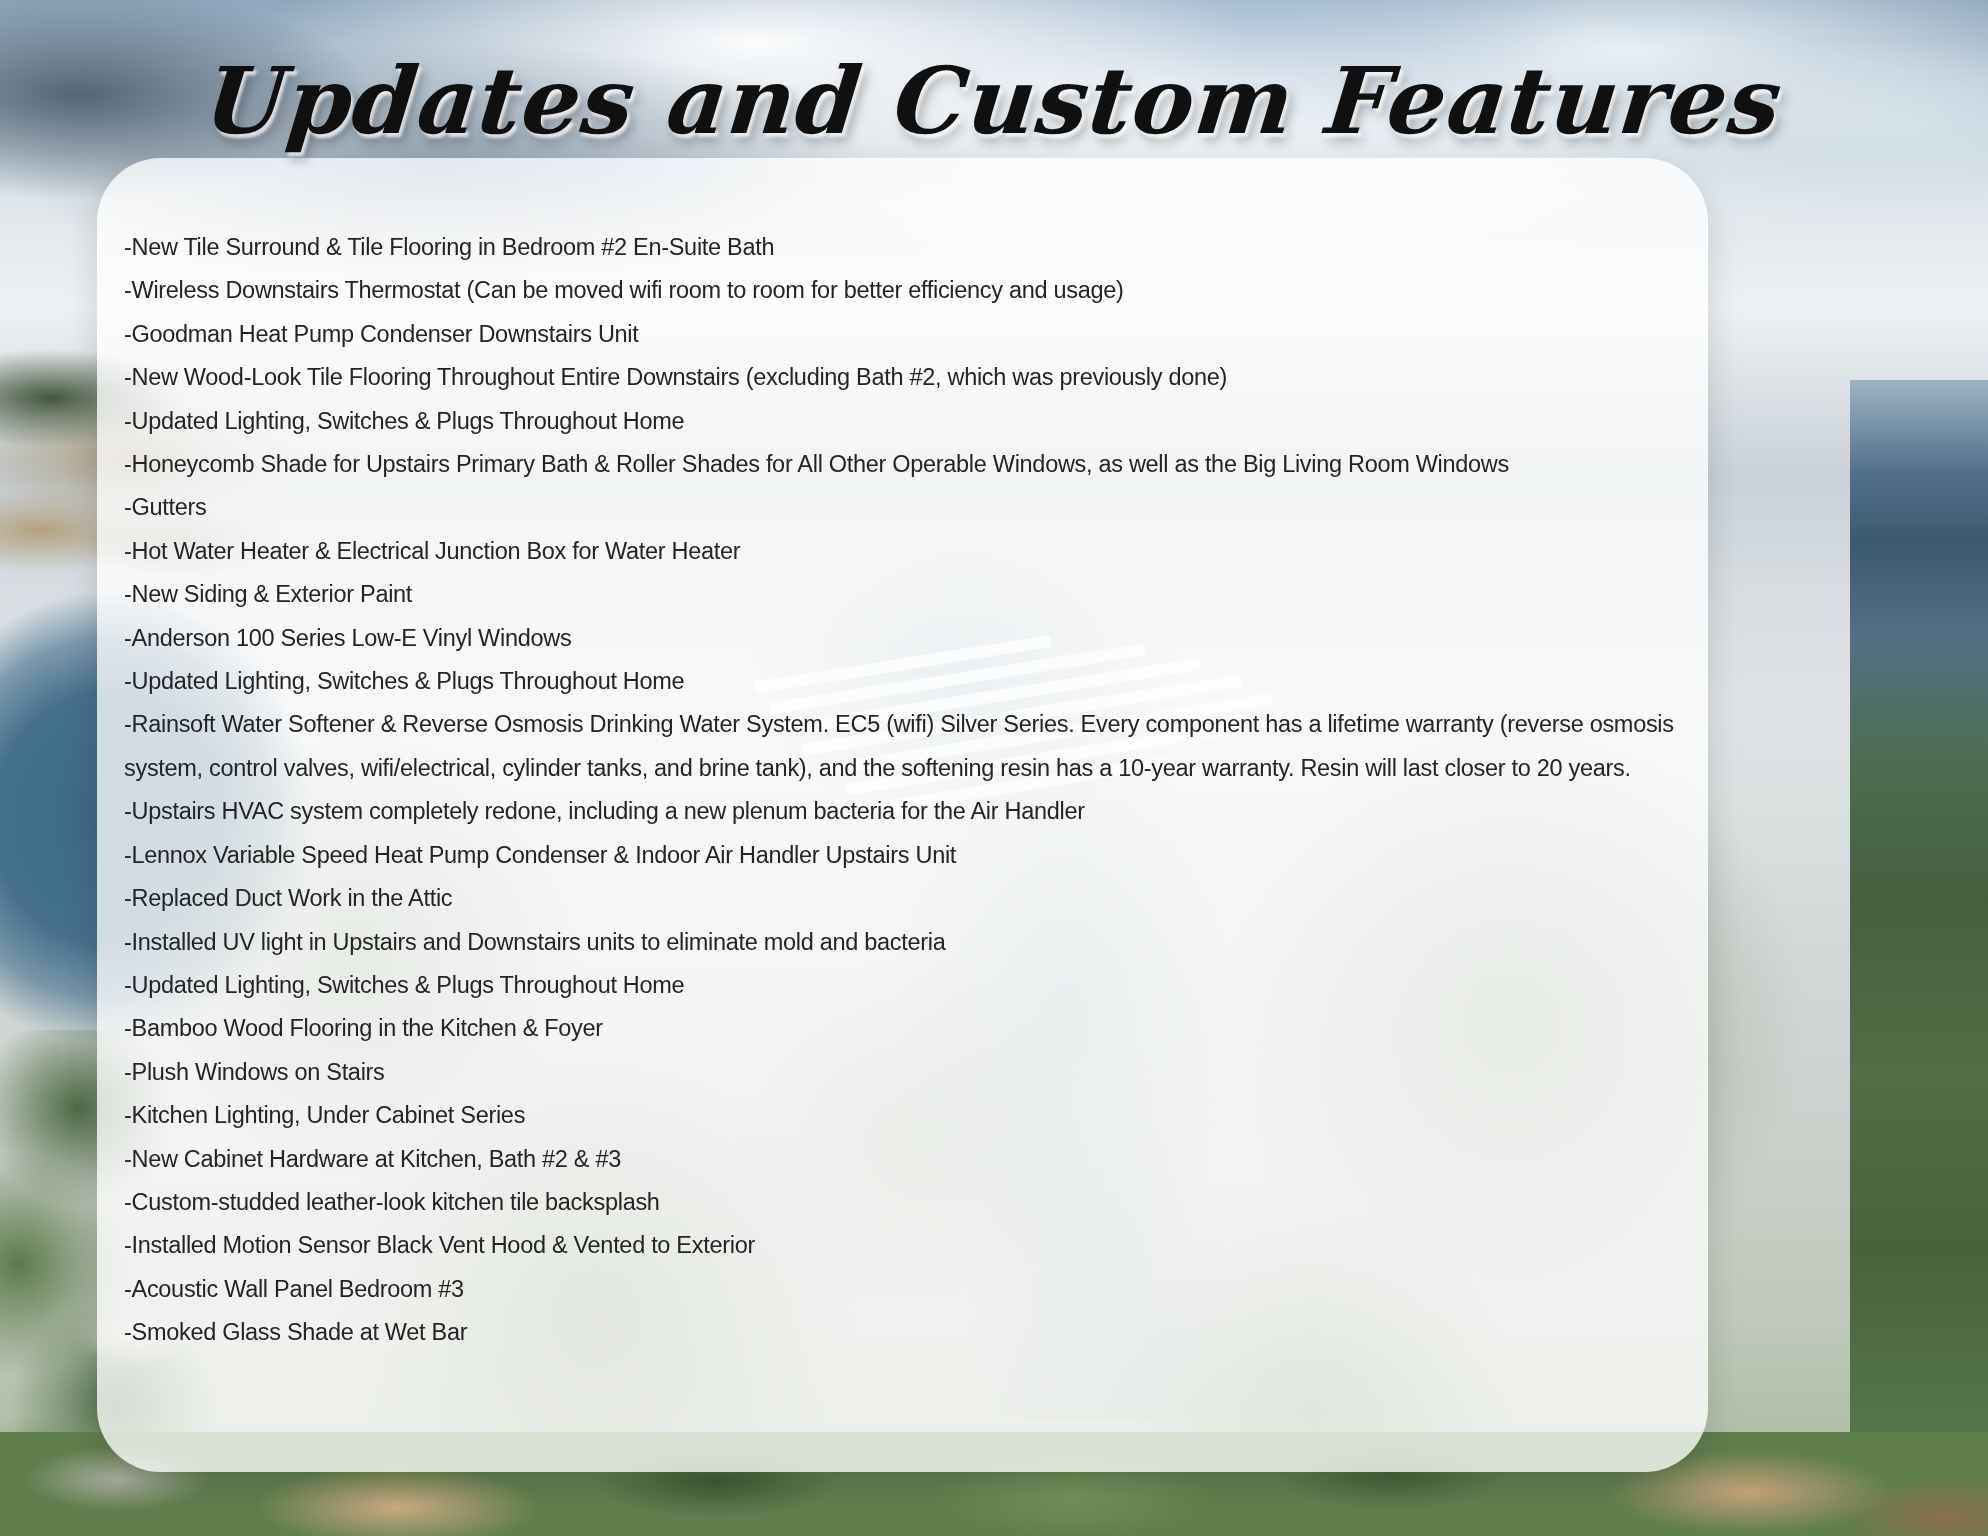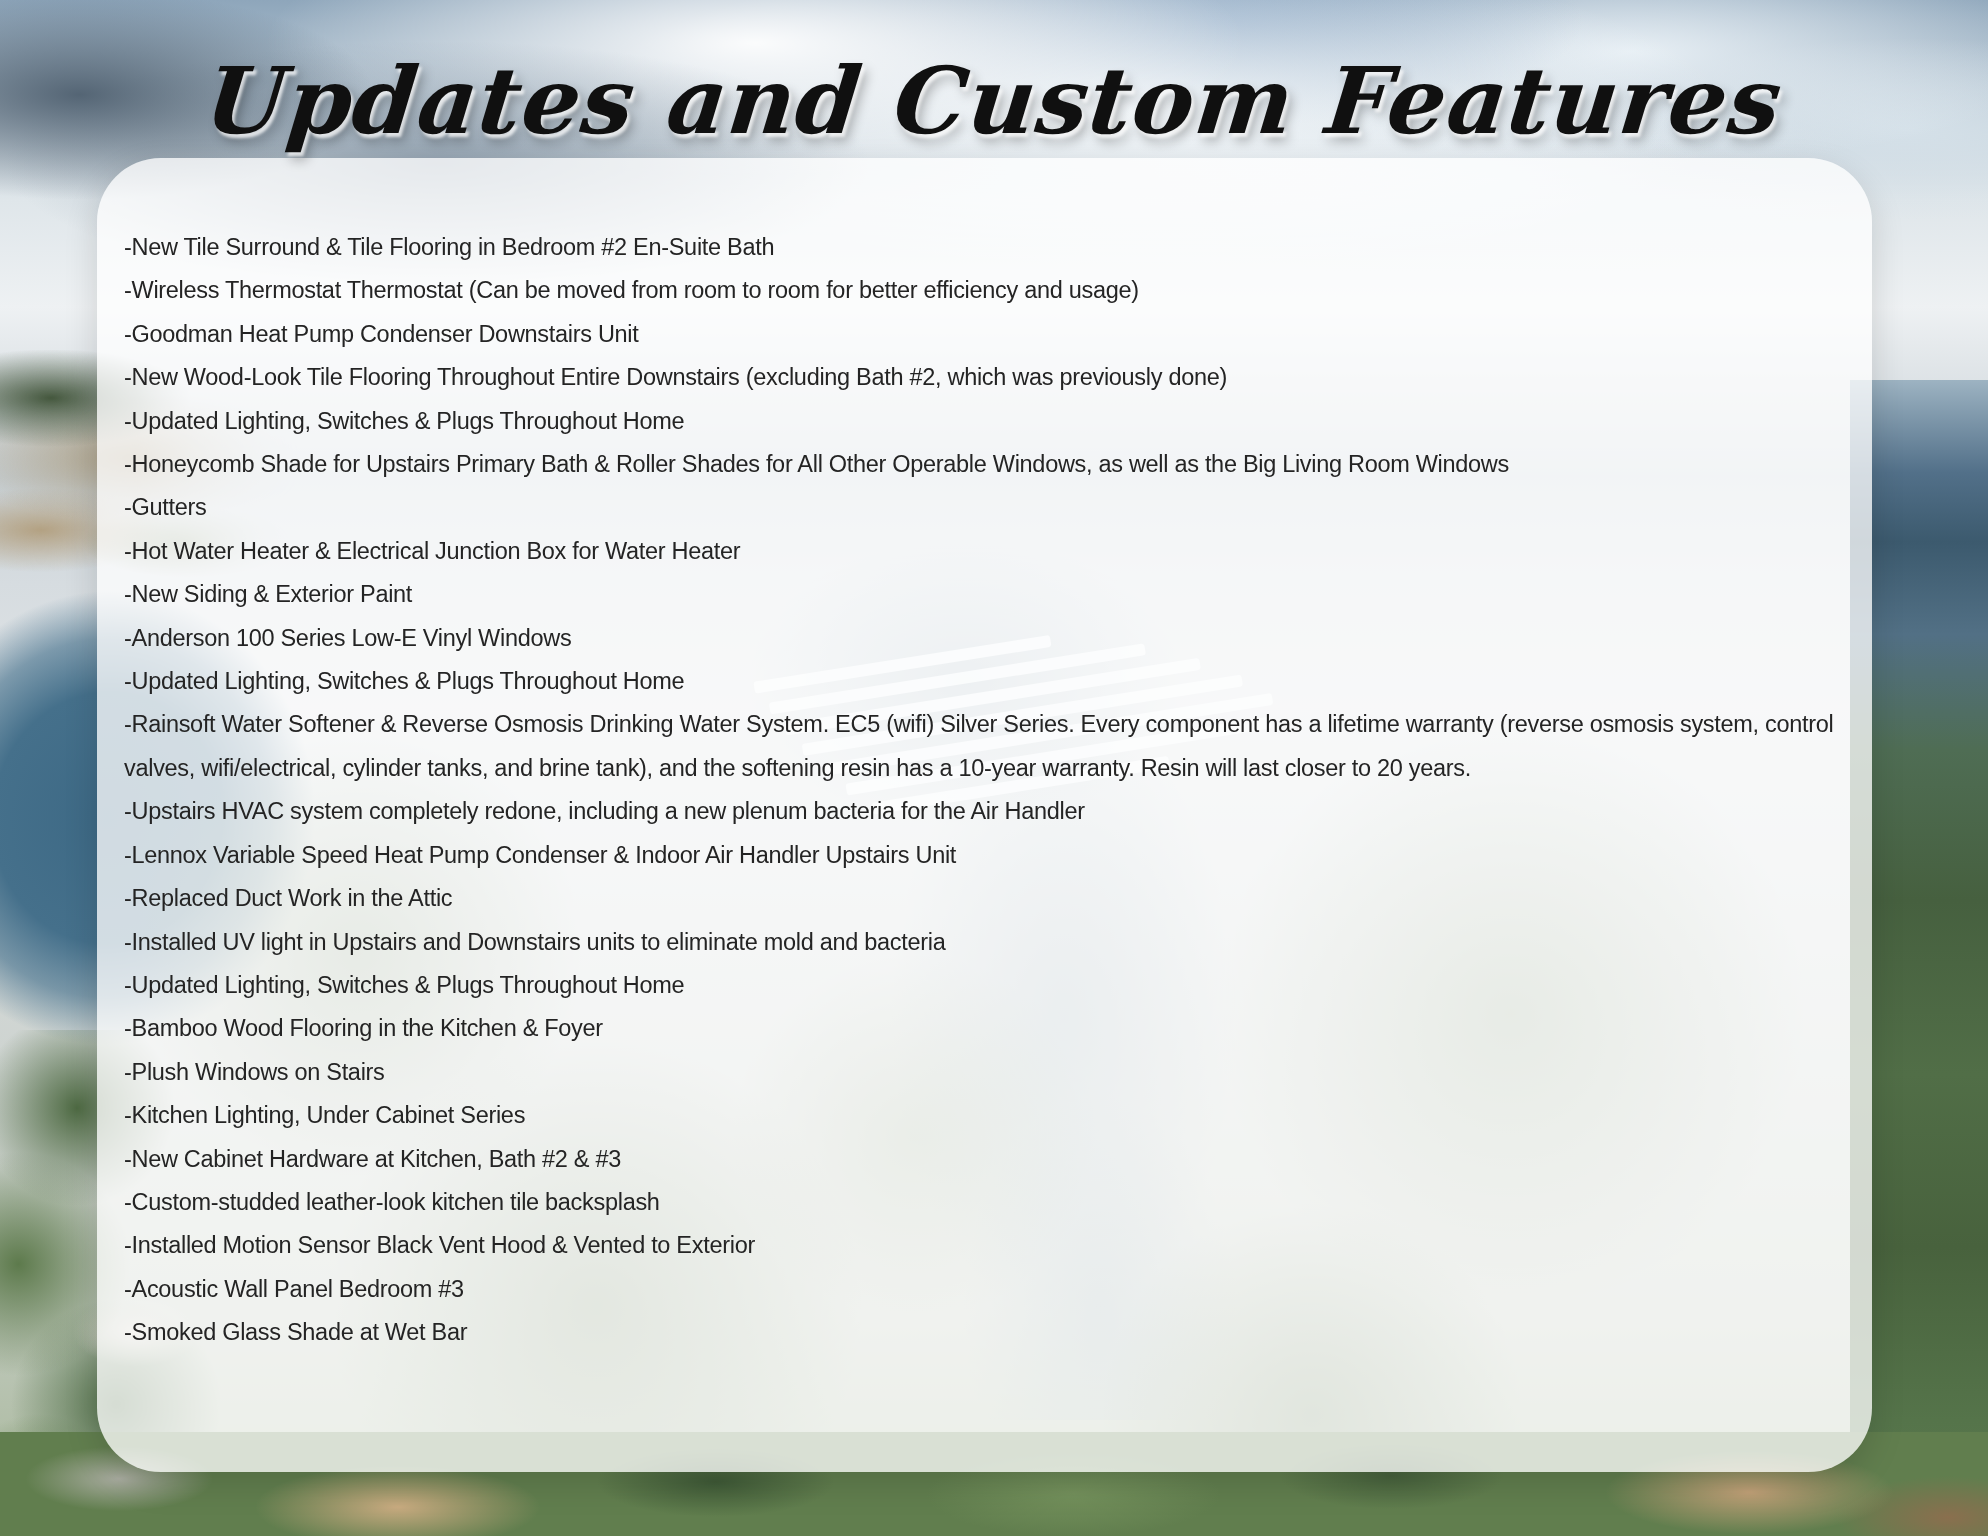--- a/index.html
+++ b/index.html
@@ -109,21 +109,21 @@
       radial-gradient(ellipse 210px 60px at 54% 60%, #74915c, transparent 70%),
       radial-gradient(ellipse 160px 48px at 70% 42%, #46613c, transparent 70%),
       radial-gradient(ellipse 200px 58px at 88% 58%, #c2a178, transparent 72%),
       radial-gradient(ellipse 150px 55px at 98% 82%, #8a6f4e, transparent 75%);
   }
 
   
   .panel {
     position: absolute; z-index: 2;
     left: 97px; top: 158px;
-    width: 1775px; height: 1314px;
+    width: 1611px; height: 1314px;
     border-radius: 64px;
     background: var(--color-panel, rgba(255,255,255,0.76));
     box-shadow: 0 12px 34px rgba(0,0,0,0.14);
   }
   .features {
     list-style: none;
     margin: 0;
     padding: 68px 34px 0 27px;
   }
   .feature-item {
@@ -176,21 +176,21 @@
     <div class="bg-trees-left-bottom"></div>
     <div class="bg-right-strip"></div>
     <div class="bg-bottom-strip"></div>
   </div>
 
   <h1 class="title">Updates and Custom Features</h1>
 
   <div class="panel">
     <ul class="features">
         <li class="feature-item">-New Tile Surround &amp; Tile Flooring in Bedroom #2 En-Suite Bath</li>
-        <li class="feature-item">-Wireless Thermostat Thermostat (Can be moved from room to room for better efficiency and usage)</li>
+        <li class="feature-item">-Wireless Downstairs Thermostat (Can be moved wifi room to room for better efficiency and usage)</li>
         <li class="feature-item">-Goodman Heat Pump Condenser Downstairs Unit</li>
         <li class="feature-item">-New Wood-Look Tile Flooring Throughout Entire Downstairs (excluding Bath #2, which was previously done)</li>
         <li class="feature-item">-Updated Lighting, Switches &amp; Plugs Throughout Home</li>
         <li class="feature-item">-Honeycomb Shade for Upstairs Primary Bath &amp; Roller Shades for All Other Operable Windows, as well as the Big Living Room Windows</li>
         <li class="feature-item">-Gutters</li>
         <li class="feature-item">-Hot Water Heater &amp; Electrical Junction Box for Water Heater</li>
         <li class="feature-item">-New Siding &amp; Exterior Paint</li>
         <li class="feature-item">-Anderson 100 Series Low-E Vinyl Windows</li>
         <li class="feature-item">-Updated Lighting, Switches &amp; Plugs Throughout Home</li>
         <li class="feature-item">-Rainsoft Water Softener &amp; Reverse Osmosis Drinking Water System. EC5 (wifi) Silver Series. Every component has a lifetime warranty (reverse osmosis system, control valves, wifi/electrical, cylinder tanks, and brine tank), and the softening resin has a 10-year warranty. Resin will last closer to 20 years.</li>

